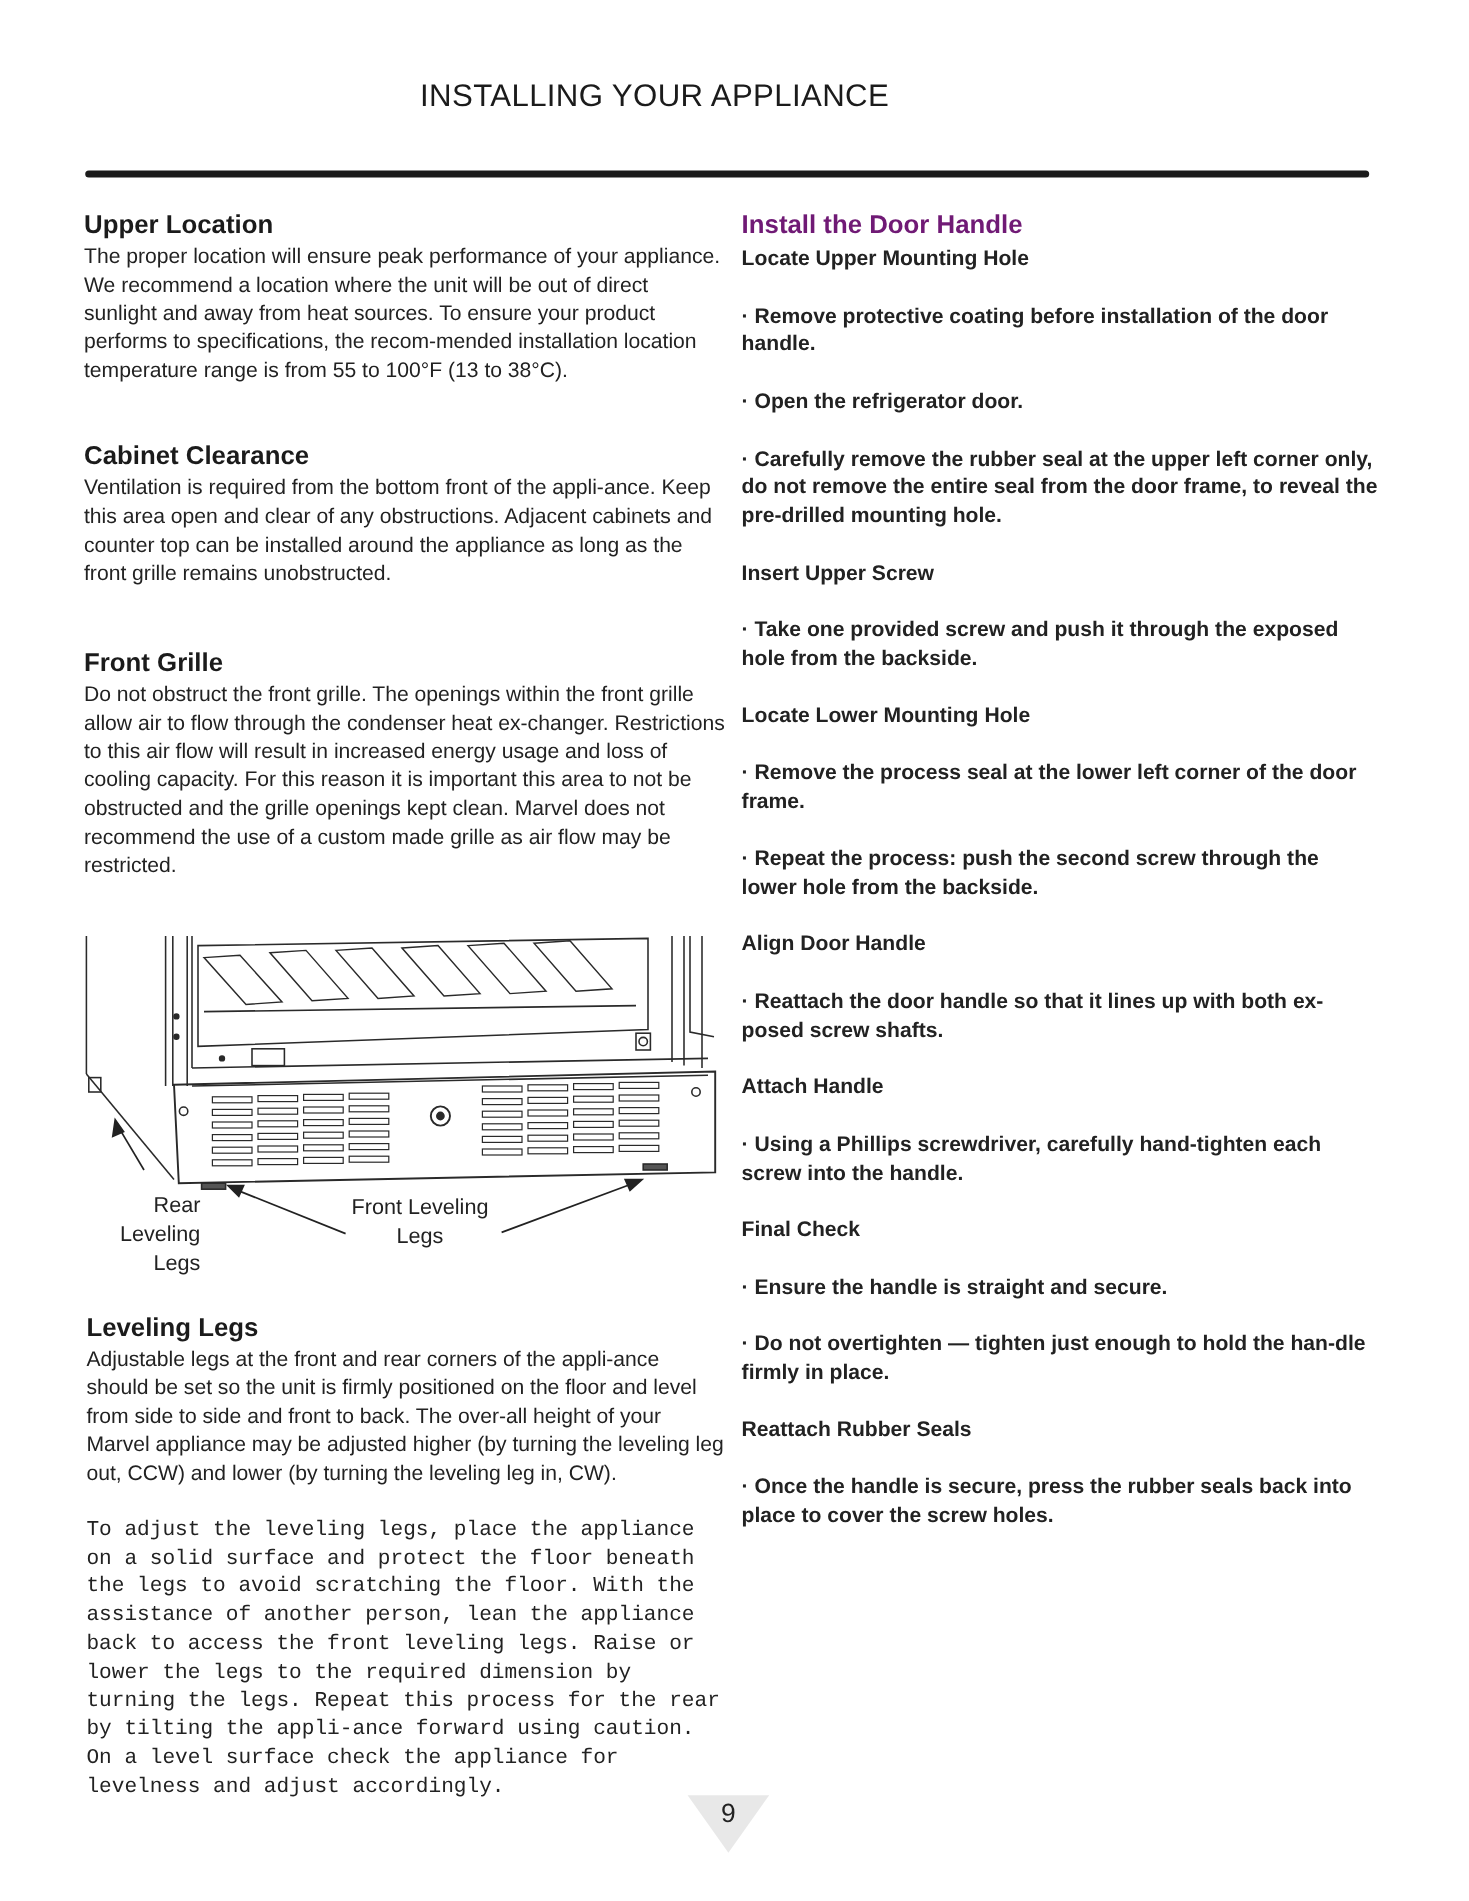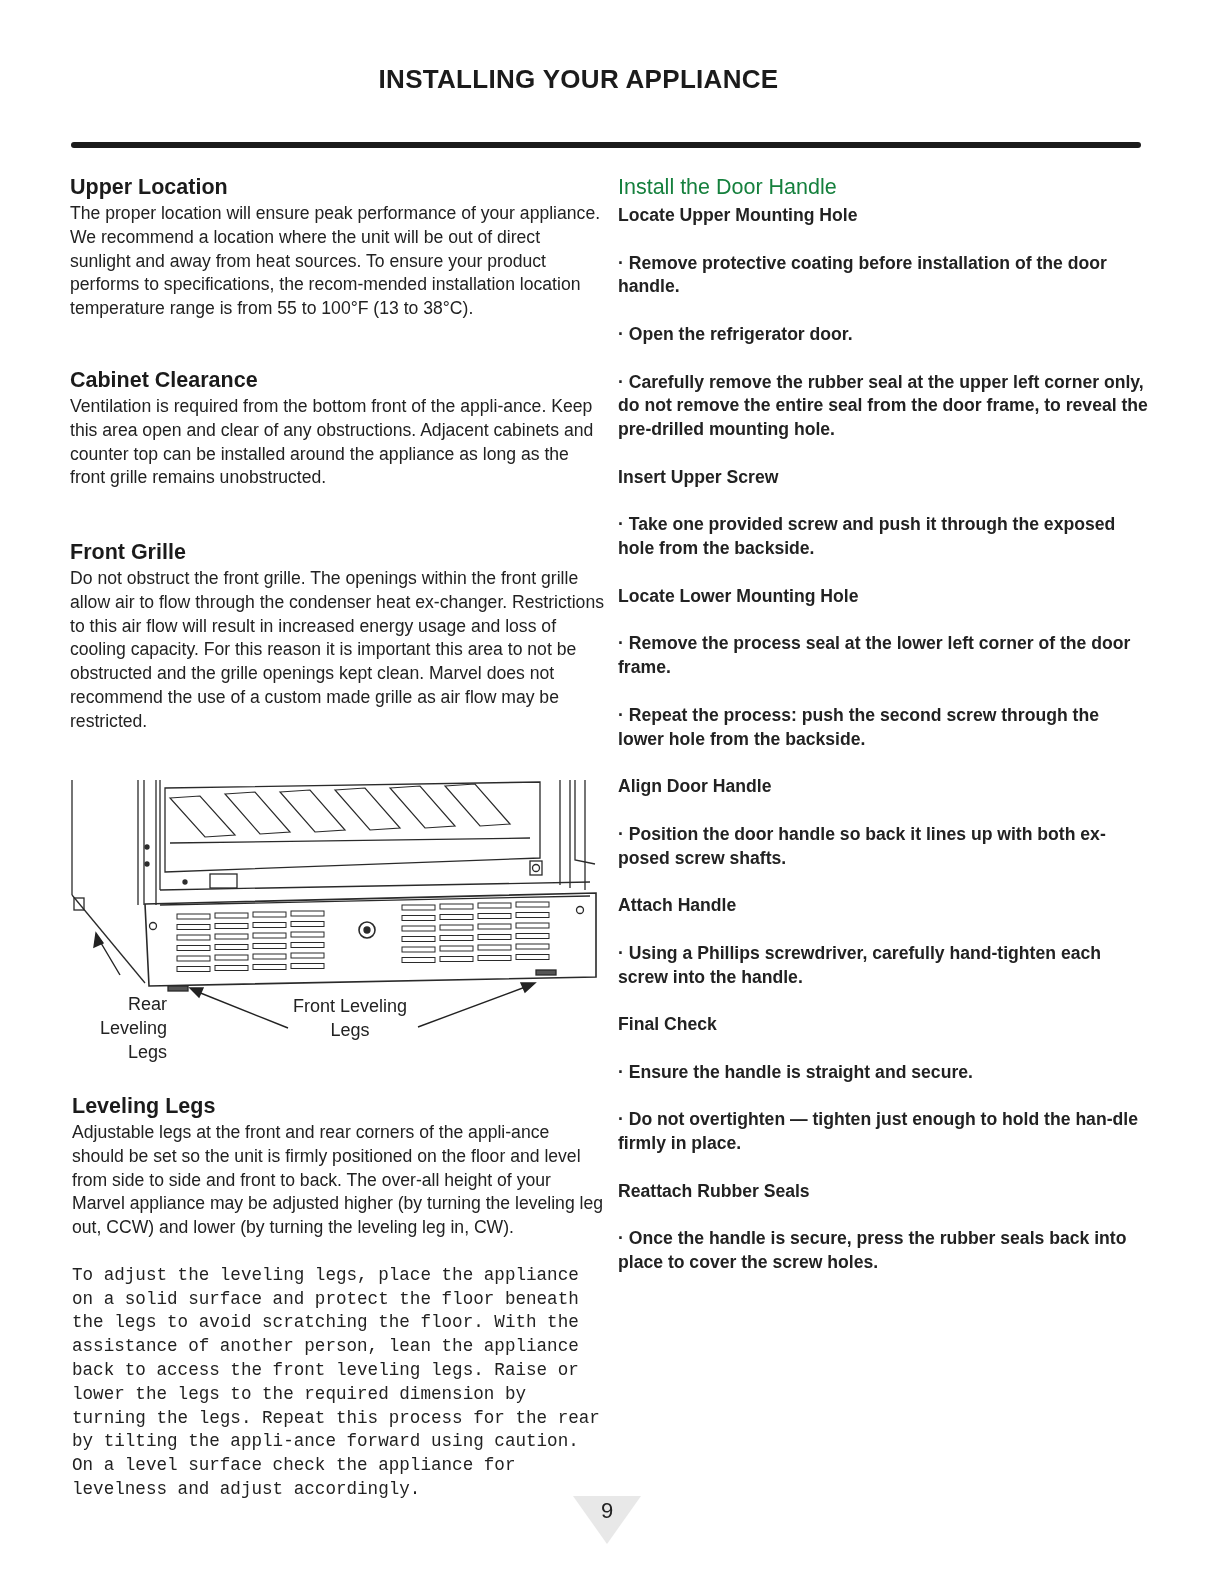--- a/index.html
+++ b/index.html
@@ -2,42 +2,42 @@
 <html><head>
 <meta charset="utf-8">
 <style>
   html, body { margin: 0; padding: 0; background: #ffffff; }
   body {
     width: 1224px; height: 1584px; position: relative; overflow: hidden;
     font-family: "Liberation Sans", sans-serif; color: #1e1e1e;
   }
   .page-title {
     position: absolute; left: 0; top: 64px; width: 1091px; text-align: center;
-    font-size: 26px; font-weight: bold; letter-spacing: 0.3px; color: #1b1b1b; padding-left: 33px;
+    font-size: 26px; font-weight: normal; letter-spacing: 0.3px; color: #1b1b1b;
   }
   .rule {
     position: absolute; left: 71px; top: 142px; width: 1070px; height: 6px;
     background: #1b1b1b; border-radius: 3px;
   }
   .col { position: absolute; }
   .col-left { left: 70px; top: 172px; width: 535px; }
   .col-right { left: 618px; top: 172px; width: 530px; }
   .section h2 {
     margin: 0; font-size: 21.5px; font-weight: bold; line-height: 30px; color: #1b1b1b;
   }
   .section p {
     margin: 0; font-size: 17.6px; line-height: 23.8px; color: #222;
   }
   .sec-select { position: absolute; left: 0; top: 0; }
   .sec-cabinet { position: absolute; left: 0; top: 193px; }
   .sec-grille { position: absolute; left: 0; top: 365px; }
   .sec-legs { position: absolute; left: 2px; top: 919px; }
   .sec-legs p.p2 { margin-top: 23.8px; font-family: Liberation Mono, monospace; }
 
-  .right-title { margin: 0; font-size: 21.5px; font-weight: normal; line-height: 30px; color: #15803d; }
+  .right-title { margin: 0; font-size: 21.5px; font-weight: bold; line-height: 30px; color: #701a75; }
   .step-list { margin: 2px 0 0 0; padding: 0; list-style: none; }
   .step-list li {
     font-size: 17.6px; line-height: 23.8px; color: #222; margin-bottom: 23.8px; font-weight: bold;
   }
 
   .figure { position: absolute; left: 70px; top: 780px; width: 535px; height: 290px; }
   .figure svg { position: absolute; left: 0; top: 0; }
   .fig-label {
     position: absolute; font-size: 18px; line-height: 24px; color: #222; text-align: right;
   }
@@ -197,21 +197,21 @@
       <li>Locate Upper Mounting Hole</li>
       <li>· Remove protective coating before installation of the door handle.</li>
       <li>· Open the refrigerator door.</li>
       <li>· Carefully remove the rubber seal at the upper left corner only, do not remove the entire seal from the door frame, to reveal the pre-drilled mounting hole.</li>
       <li>Insert Upper Screw</li>
       <li>· Take one provided screw and push it through the exposed hole from the backside.</li>
       <li>Locate Lower Mounting Hole</li>
       <li>· Remove the process seal at the lower left corner of the door frame.</li>
       <li>· Repeat the process: push the second screw through the lower hole from the backside.</li>
       <li>Align Door Handle</li>
-      <li>· Position the door handle so back it lines up with both ex-posed screw shafts.</li>
+      <li>· Reattach the door handle so that it lines up with both ex-posed screw shafts.</li>
       <li>Attach Handle</li>
       <li>· Using a Phillips screwdriver, carefully hand-tighten each screw into the handle.</li>
       <li>Final Check</li>
       <li>· Ensure the handle is straight and secure.</li>
       <li>· Do not overtighten — tighten just enough to hold the han-dle firmly in place.</li>
       <li>Reattach Rubber Seals</li>
       <li>· Once the handle is secure, press the rubber seals back into place to cover the screw holes.</li>
     </ul>
 </div>
 

